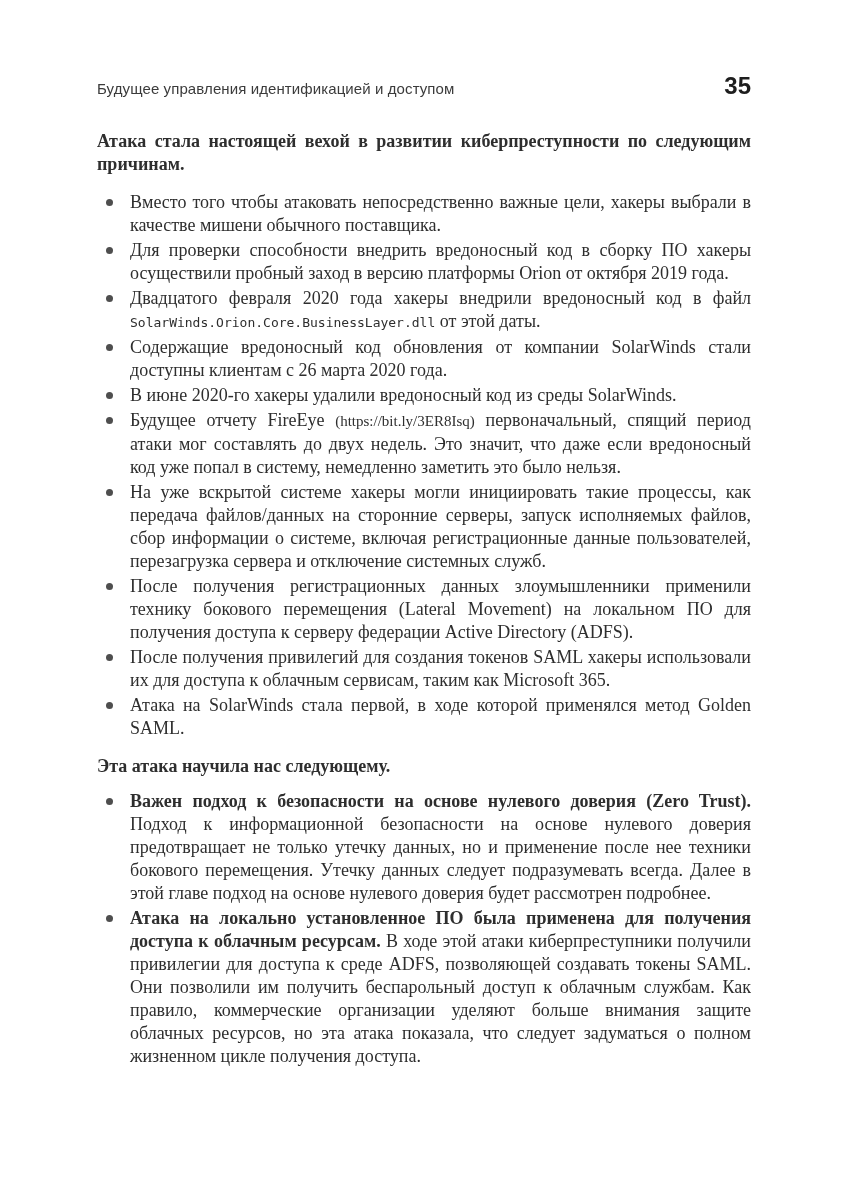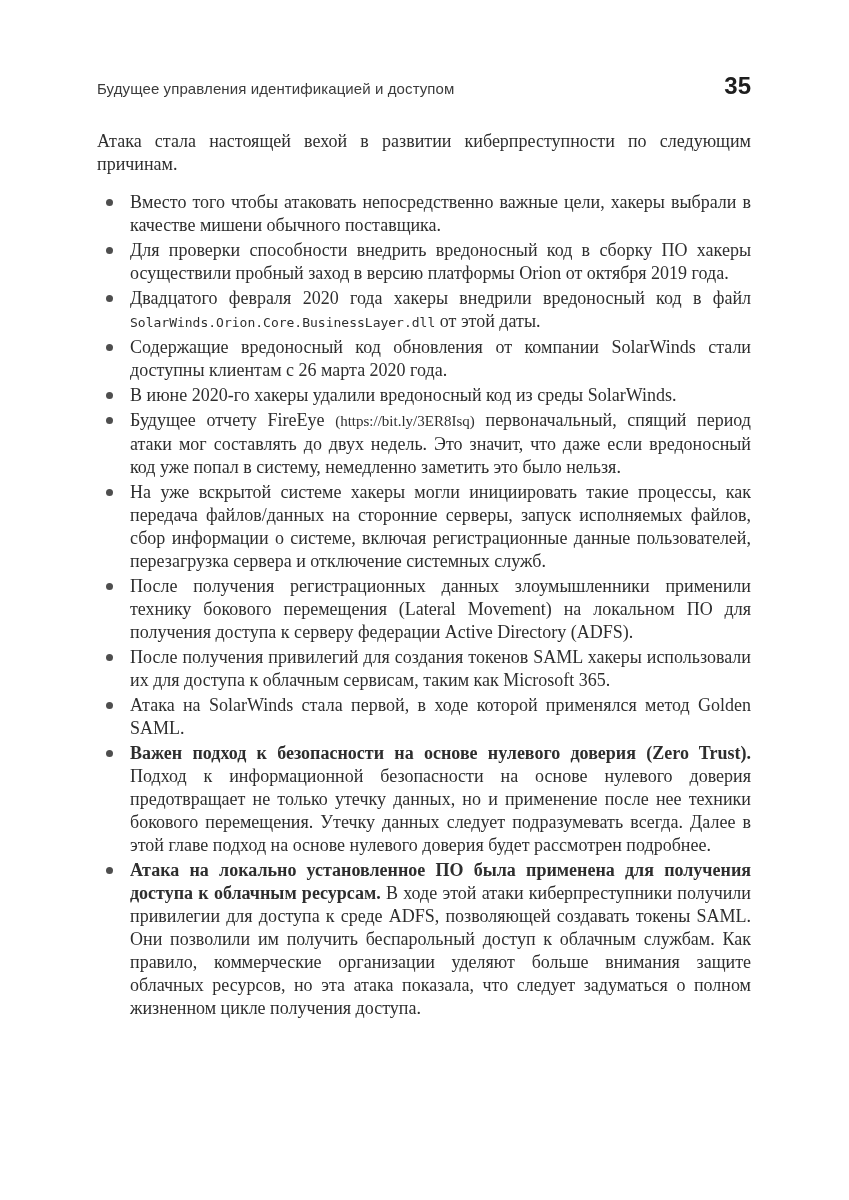--- a/index.html
+++ b/index.html
@@ -35,21 +35,21 @@
   .rh-title {
     font-size: 15px;
     color: #3b3b3b;
     letter-spacing: 0.1px;
   }
   .rh-num {
     font-size: 24px;
     font-weight: 700;
     color: #1e1e1e;
   }
-  .para { margin: 0; }
+  .para { margin: 0; font-weight: bold; }
   .intro { margin-bottom: 15px; }
   .transition { margin: 15px 0 12px 0; }
   .list { margin: 0; padding: 0; }
   .item {
     display: flex;
     margin: 0 0 2px 0;
   }
   .marker {
     flex: none;
     width: 7px;
@@ -132,20 +132,21 @@
       <p class="content"><span>После получения привилегий для создания токенов SAML хакеры использовали их для доступа к облачным сервисам, таким как Microsoft 365.</span></p>
     </div>
 
     <div class="item">
       <span class="marker"></span>
       <p class="content"><span>Атака на SolarWinds стала первой, в ходе которой применялся метод Golden SAML.</span></p>
     </div>
 
   </div>
 
+  <p class="para transition">Эта атака научила нас следующему.</p>
 
   <div class="list">
 
     <div class="item">
       <span class="marker"></span>
       <p class="content"><strong class="lesson-title">Важен подход к безопасности на основе нулевого доверия (Zero Trust).</strong><span> Подход к информационной безопасности на основе нулевого доверия предотвращает не только утечку данных, но и применение после нее техники бокового перемещения. Утечку данных следует подразумевать всегда. Далее в этой главе подход на основе нулевого доверия будет рассмотрен подробнее.</span></p>
     </div>
 
     <div class="item">
       <span class="marker"></span>

